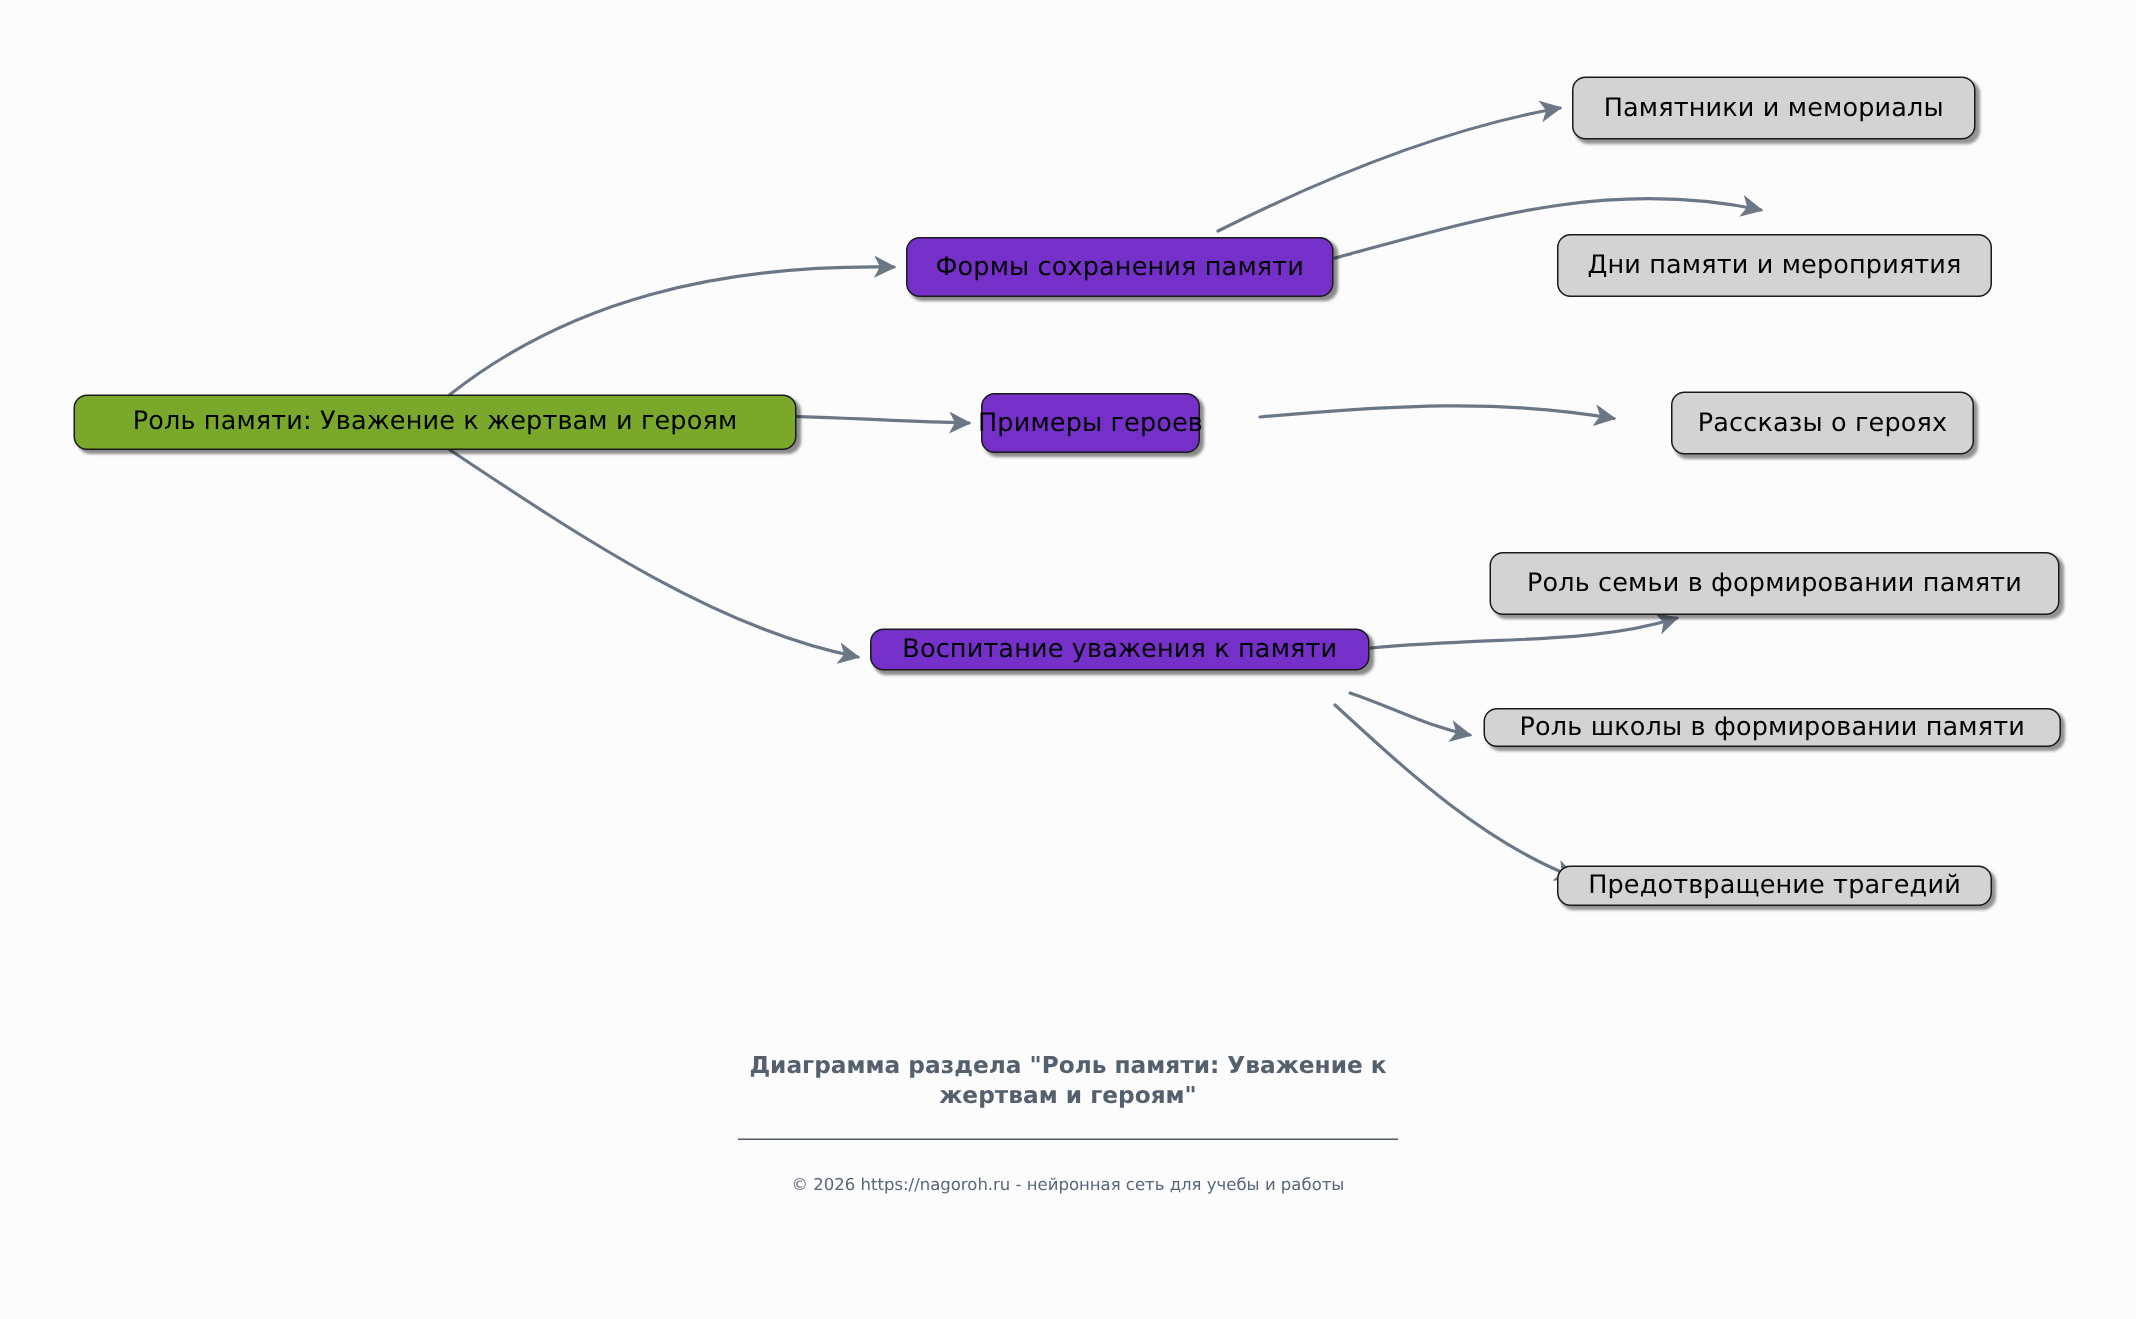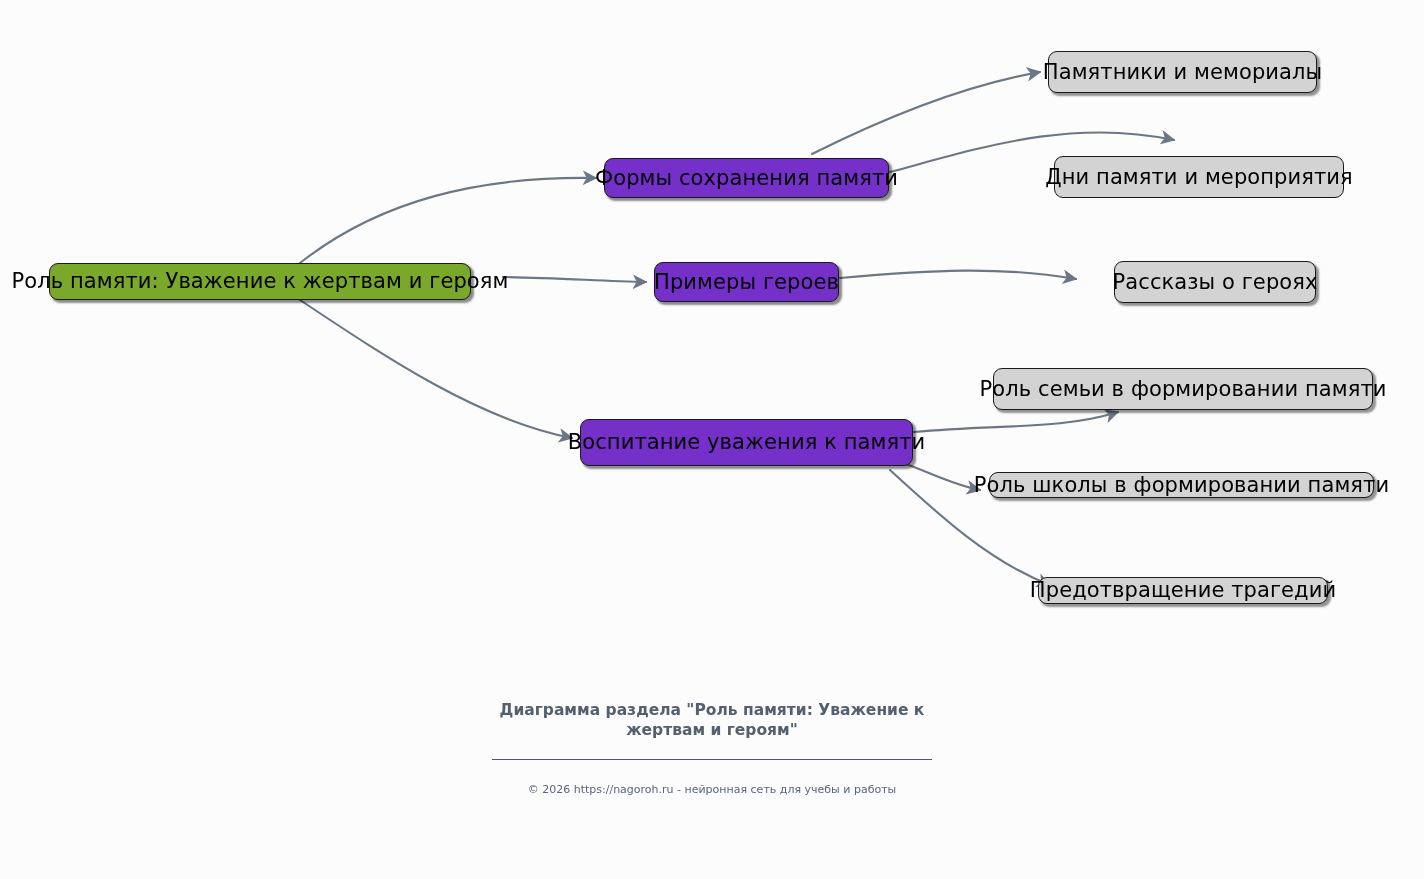--- a/index.html
+++ b/index.html
@@ -28,21 +28,21 @@
     pointer-events: none;
   }
   .node {
     position: absolute;
     box-sizing: border-box;
     display: flex;
     align-items: center;
     justify-content: center;
     border-radius: 9px;
     border: 1.4px solid #1a1a1a;
-    font-size: 21px;
+    font-size: 17px;
     line-height: 1;
     color: #000000;
     white-space: nowrap;
     letter-spacing: 0.1px;
     padding: 12px 14px;
   }
   .node.root {
     background: #79a82a;
     box-shadow: 2.5px 2.5px 2px rgba(0,0,0,0.45);
   }
@@ -107,41 +107,41 @@
       <path d="M 890 172 C 980 148 1070 118 1174 140" marker-end="url(#arrow)"></path>
 
       <path d="M 840 278 C 930 270 1000 266 1076 279" marker-end="url(#arrow)"></path>
 
       <path d="M 914 432 C 1000 424 1060 430 1118 412" marker-end="url(#arrow)"></path>
       <path d="M 900 462 C 930 472 950 484 980 490" marker-end="url(#arrow)"></path>
       <path d="M 890 470 C 940 516 990 562 1050 585" marker-end="url(#arrow)"></path>
     </g>
   </svg>
 
-  <div class="node root" style="left:49px; top:263px; width:422px; height:37px;">
+  <div class="node root" style="left:49px; top:263px; width:482px; height:37px;">
     <span>Роль памяти: Уважение к жертвам и героям</span>
   </div>
 
   <div class="node branch" style="left:604px; top:158px; width:285px; height:40px;">
     <span>Формы сохранения памяти</span>
   </div>
 
-  <div class="node branch" style="left:654px; top:262px; width:185px; height:40px;">
+  <div class="node branch" style="left:654px; top:262px; width:146px; height:40px;">
     <span>Примеры героев</span>
   </div>
 
-  <div class="node branch" style="left:580px; top:419px; width:333px; height:47px;">
+  <div class="node branch" style="left:580px; top:419px; width:333px; height:28px;">
     <span>Воспитание уважения к памяти</span>
   </div>
 
   <div class="node leaf" style="left:1048px; top:51px; width:269px; height:42px;">
     <span>Памятники и мемориалы</span>
   </div>
 
-  <div class="node leaf no-shadow" style="left:1038px; top:156px; width:290px; height:42px;margin-left:16px;">
+  <div class="node leaf no-shadow" style="left:1038px; top:156px; width:290px; height:42px;">
     <span>Дни памяти и мероприятия</span>
   </div>
 
   <div class="node leaf" style="left:1082px; top:261px; width:202px; height:42px;margin-left:32px;">
     <span>Рассказы о героях</span>
   </div>
 
   <div class="node leaf" style="left:993px; top:368px; width:380px; height:42px;">
     <span>Роль семьи в формировании памяти</span>
   </div>

